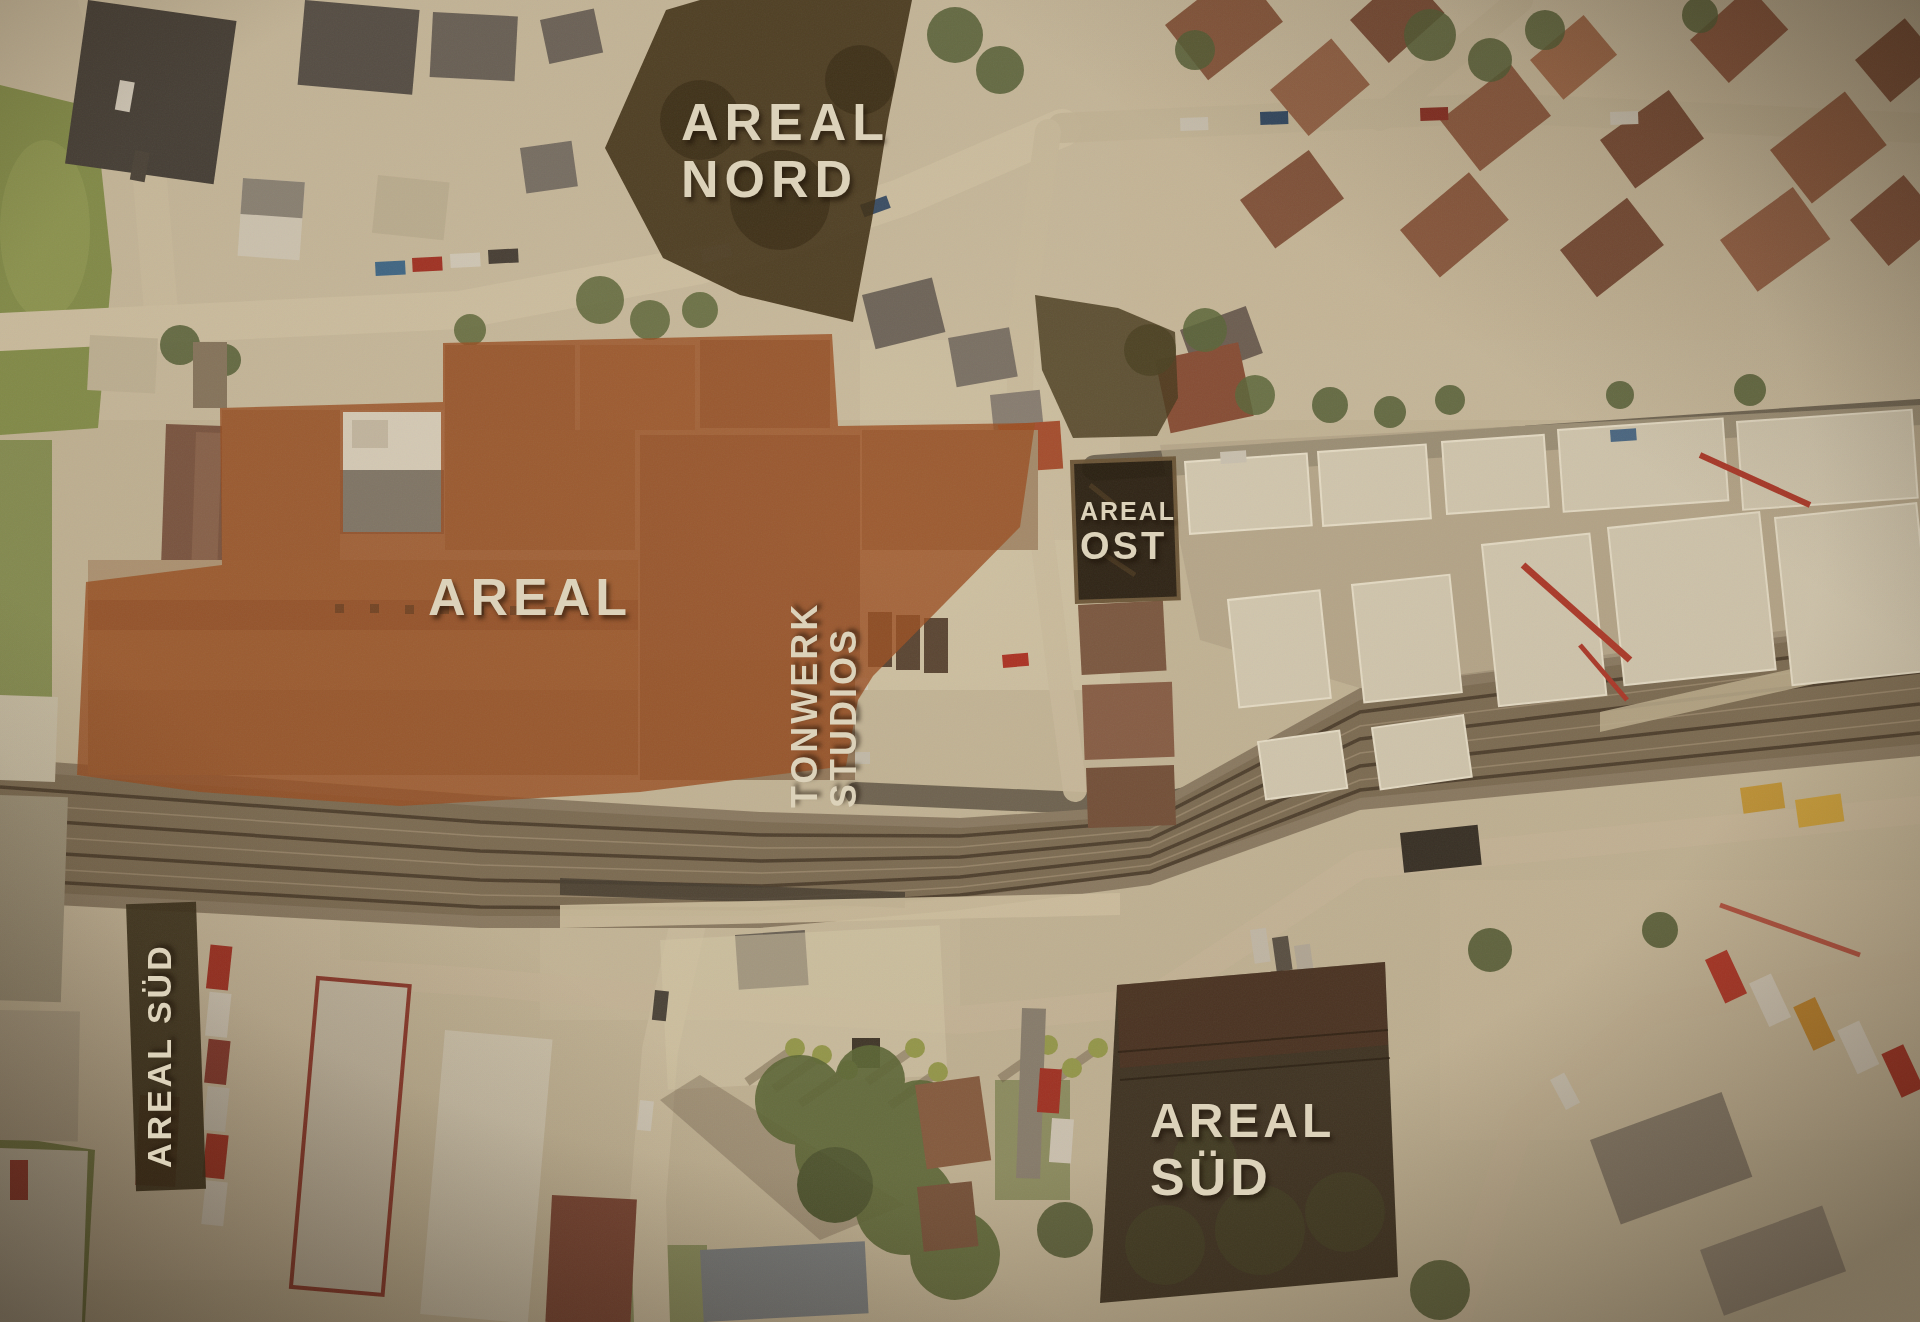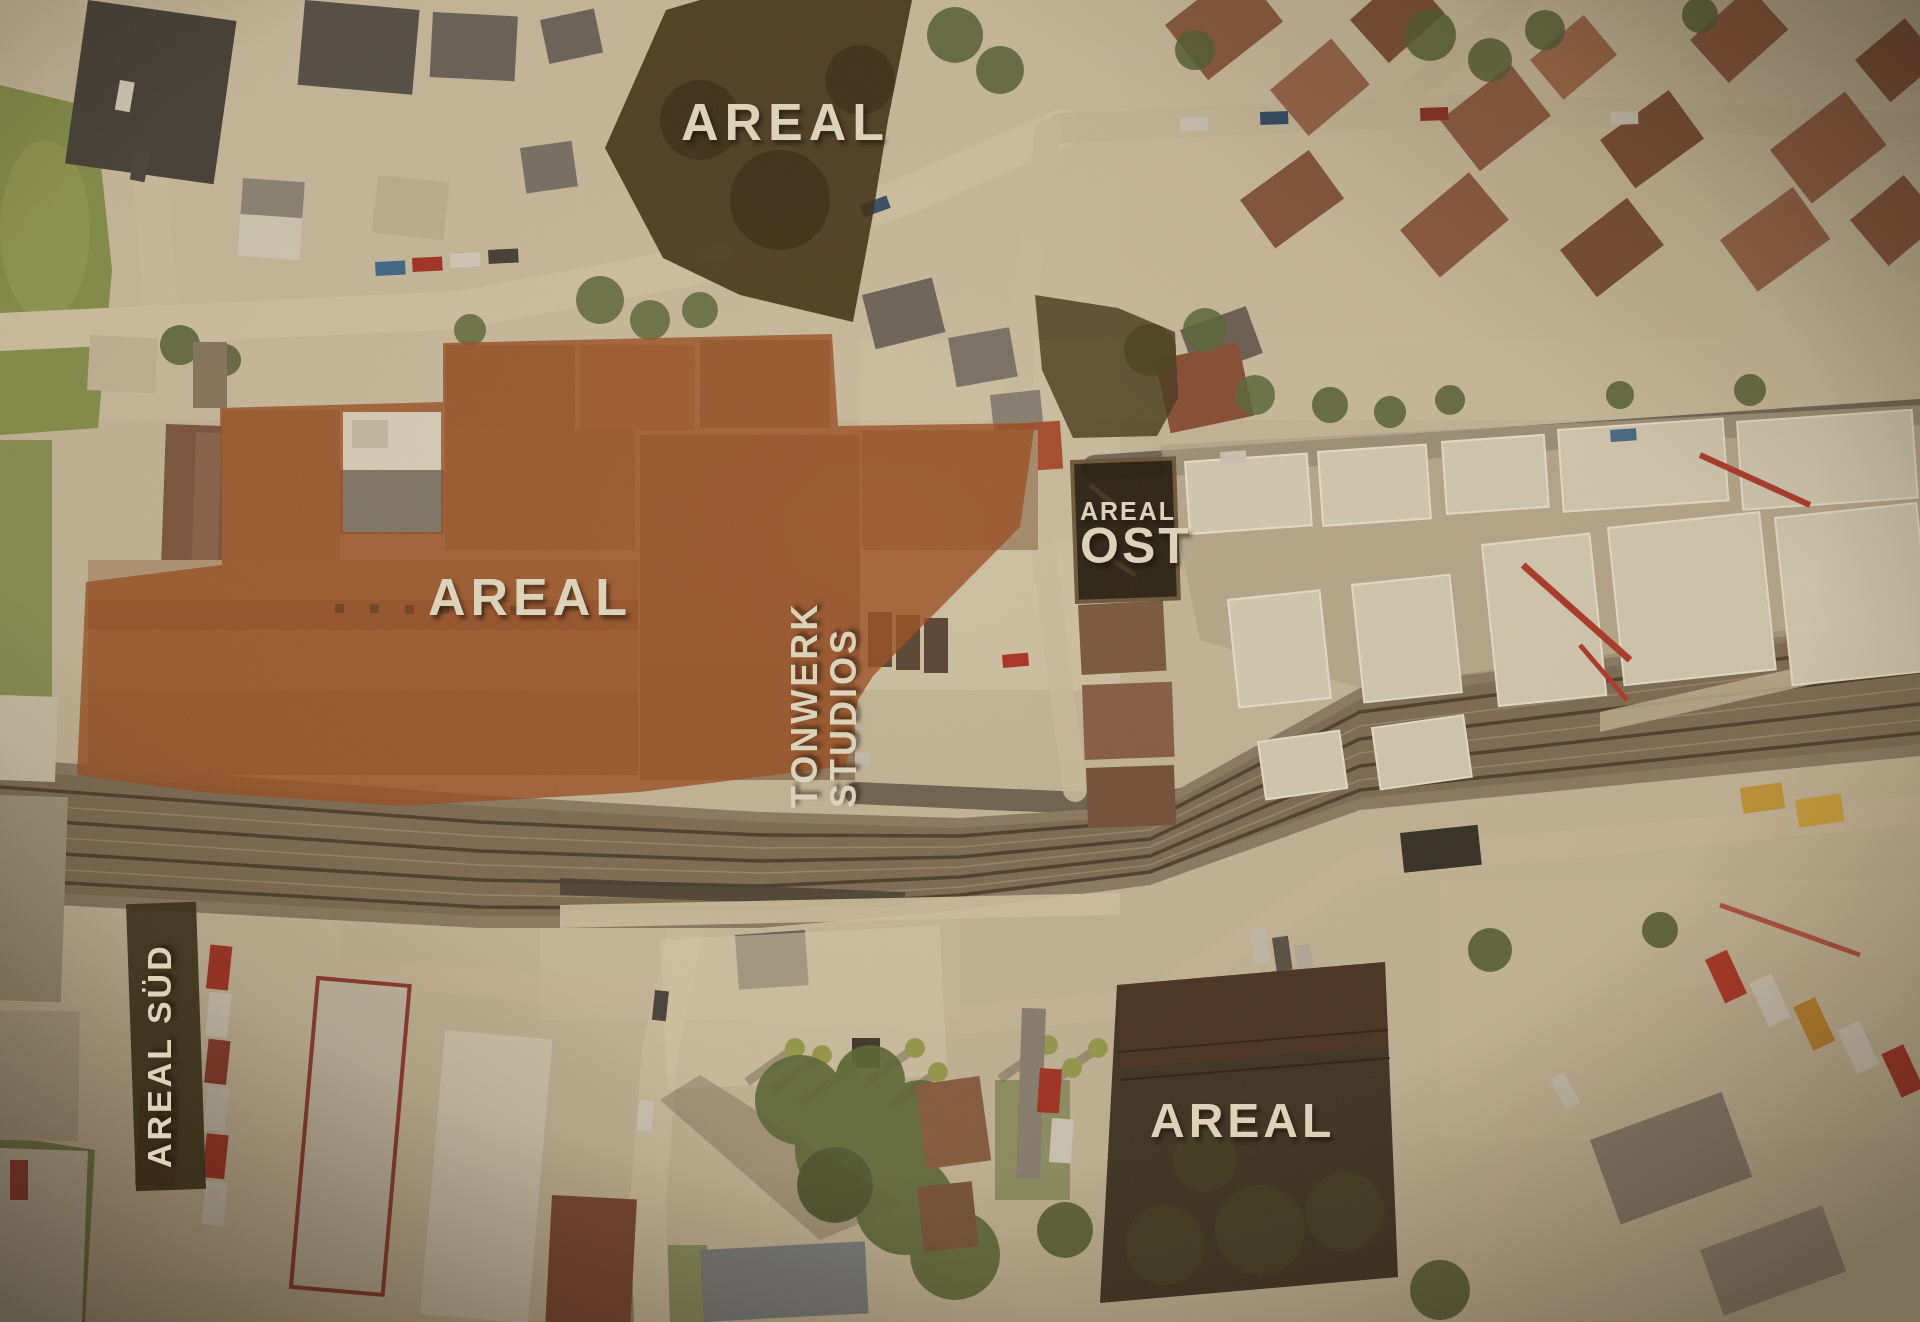--- a/index.html
+++ b/index.html
@@ -17,21 +17,21 @@
     text-shadow:3px 4px 4px rgba(25,15,5,.55);
     transform-origin:0 0;
     white-space:nowrap;
     line-height:1.08;
   }
   .lbl-nord{left:681px;top:94px;font-size:52px;letter-spacing:6px;line-height:57px;}
   .lbl-west{left:428px;top:568px;font-size:52px;letter-spacing:5px;line-height:58px;}
   .lbl-tonwerk{left:785px;top:808px;font-size:36px;letter-spacing:3px;line-height:39px;transform:rotate(-90deg);}
   .lbl-ost{left:1080px;top:497px;}
   .lbl-ost .o1{font-size:25px;letter-spacing:2px;line-height:28px;}
-  .lbl-ost .o2{font-size:50px;letter-spacing:3px;line-height:42px;}
+  .lbl-ost .o2{font-size:38px;letter-spacing:3px;line-height:42px;}
   .lbl-sued-left{left:141px;top:1168px;font-size:34px;letter-spacing:3px;transform:rotate(-90deg);}
   .lbl-sued-right{left:1150px;top:1094px;}
   .lbl-sued-right .s1{font-size:48px;letter-spacing:4px;line-height:54px;}
   .lbl-sued-right .s2{font-size:52px;letter-spacing:4px;line-height:58px;}
 </style>
 </head>
 <body>
 
 <div class="stage">
 
@@ -377,20 +377,21 @@
   <rect x="131" y="903" width="70" height="287" fill="#3a311c" opacity="0.92" transform="rotate(-2 166 1046)"></rect>
 
   <rect width="1920" height="1322" fill="#8a5a28" opacity="0.06"></rect>
   <rect width="1920" height="1322" filter="url(#grain)" opacity="0.06"></rect>
   <rect width="1920" height="1322" fill="url(#corner)"></rect>
   <rect width="1920" height="1322" fill="url(#vig)"></rect>
 </svg>
 
 <div class="lbl lbl-nord">
   <div>AREAL</div>
+  <div>NORD</div>
 </div>
 
 <div class="lbl lbl-west">
   <div>AREAL</div>
 </div>
 
 <div class="lbl lbl-tonwerk">
   <div>TONWERK</div>
   <div>STUDIOS</div>
 </div>
@@ -399,15 +400,16 @@
   <div class="o1">AREAL</div>
   <div class="o2">OST</div>
 </div>
 
 <div class="lbl lbl-sued-left">
   <div>AREAL SÜD</div>
 </div>
 
 <div class="lbl lbl-sued-right">
   <div class="s1">AREAL</div>
+  <div class="s2">SÜD</div>
 </div>
 
 </div>
 
 </body></html>

